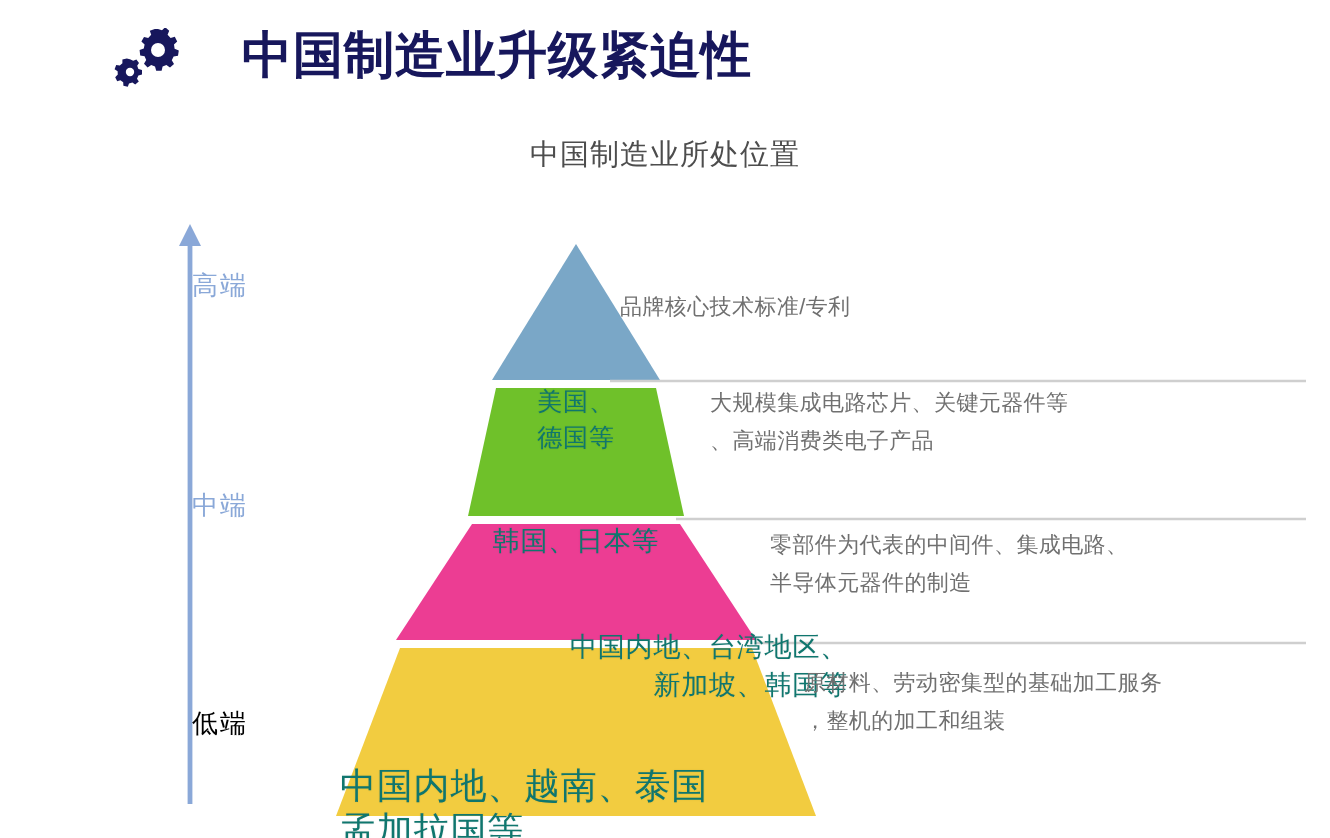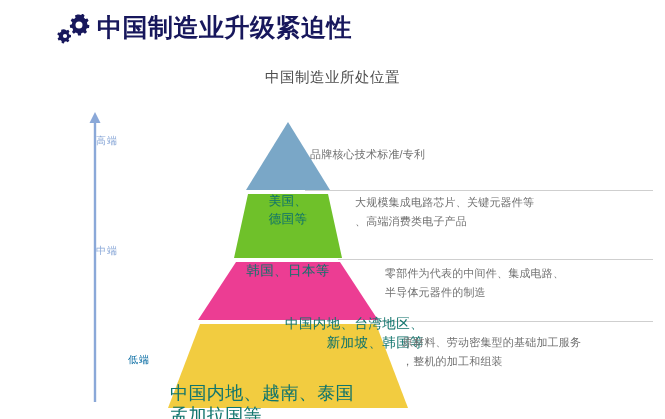--- a/index.html
+++ b/index.html
@@ -49,21 +49,21 @@
 
   
   #axis-arrow {
     position: absolute;
     left: 88px; top: 112px;
     width: 14px; height: 290px;
   }
   .axis-label {
     position: absolute;
     left: 96px;
-    font-size: 10px;
+    font-size: 13px;
     color: #8aa8d8;
     letter-spacing: 1px;
     white-space: nowrap;
   }
   #axis-label-high { top: 134px; }
   #axis-label-mid  { top: 244px; }
   #axis-label-low  { top: 353px; }
 
   
   #pyramid-svg {
@@ -117,35 +117,35 @@
         </g>
 
         <g transform="translate(8,22)">
           <path d="M0,-6.4 L1.6,-5.6 L3.2,-6.3 L4.5,-4.5 L3.6,-3.1 L4.2,-1.5 L6.0,-1.0 L6.0,1.3 L4.2,1.8 L3.5,3.4 L4.4,4.8 L2.6,6.2 L1.2,5.3 L-0.5,5.7 L-1.1,7.4 L-3.3,6.9 L-3.4,5.1 L-4.8,4.1 L-6.4,4.6 L-7.4,2.6 L-6.1,1.3 L-6.2,-0.4 L-7.7,-1.4 L-6.9,-3.5 L-5.1,-3.3 L-3.8,-4.4 L-3.8,-6.2 L-1.6,-6.7 Z"></path>
           <circle cx="0" cy="0" r="2.1" fill="#ffffff"></circle>
         </g>
       </g>
     </svg>
   </span>
 
-  <div id="page-title" style="color: rgb(23, 23, 92);">中国制造业升级紧迫性</div>
+  <div id="page-title" style="color: rgb(23, 23, 92); margin-left: 24px;">中国制造业升级紧迫性</div>
 </div>
 
 <div id="chart-subtitle">中国制造业所处位置</div>
 
 <span id="axis-arrow">
   <svg width="14" height="290" viewBox="0 0 14 290" xmlns="http://www.w3.org/2000/svg">
     <line x1="7" y1="290" x2="7" y2="9" stroke="#8aa8d8" stroke-width="2.4"></line>
     <polygon points="7,0 12.5,11 1.5,11" fill="#8aa8d8"></polygon>
   </svg>
 </span>
 
 <div class="axis-label" id="axis-label-high" style="color: rgb(138, 168, 216);">高端</div>
 <div class="axis-label" id="axis-label-mid" style="color: rgb(138, 168, 216);">中端</div>
-<div class="axis-label" id="axis-label-low" style="color: #0369a1; margin-left: 32px;">低端</div>
+<div class="axis-label" id="axis-label-low" style="color: #000000;">低端</div>
 
 <svg id="pyramid-svg" viewBox="0 0 665 419" xmlns="http://www.w3.org/2000/svg">
 
   <polygon points="288,122 330,190 246,190" fill="#7aa7c7"></polygon>
 
   <polygon points="248,194 328,194 342,258 234,258" fill="#6fc12a"></polygon>
 
   <polygon points="236,262 340,262 378,320 198,320" fill="#ec3d93"></polygon>
 
   <polygon points="200,324 376,324 408,408 168,408" fill="#f2cc40"></polygon>

